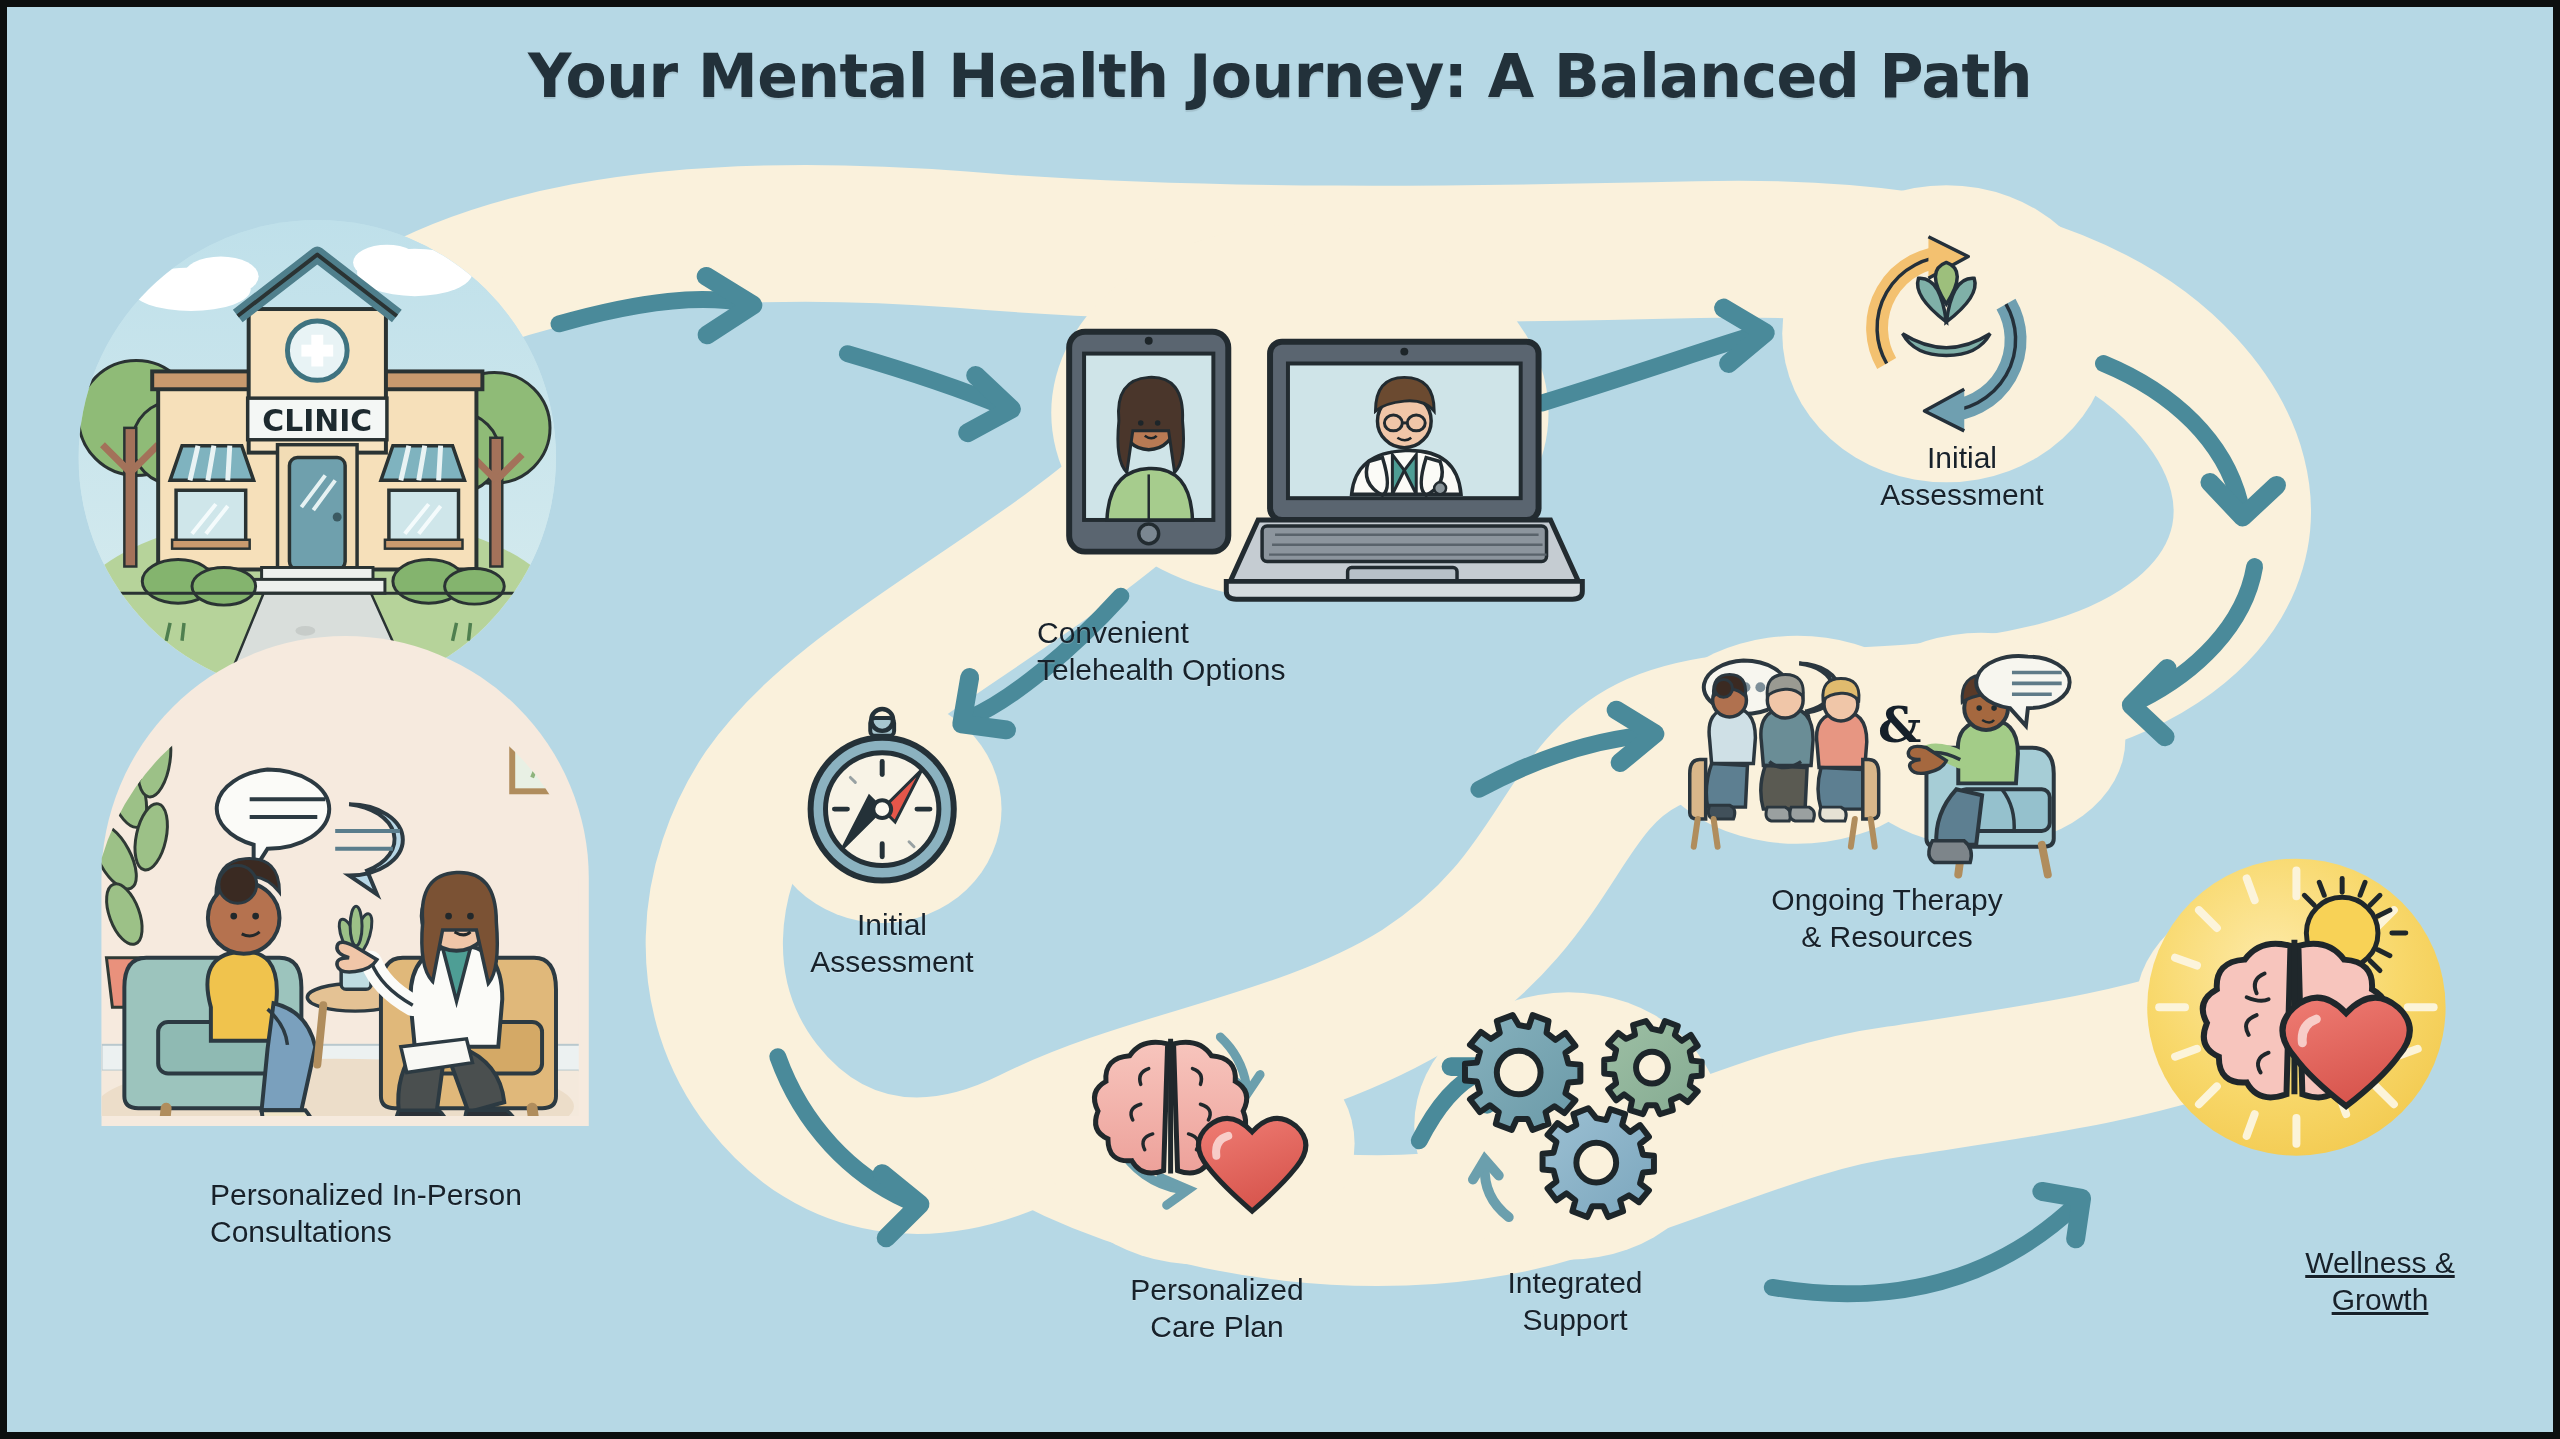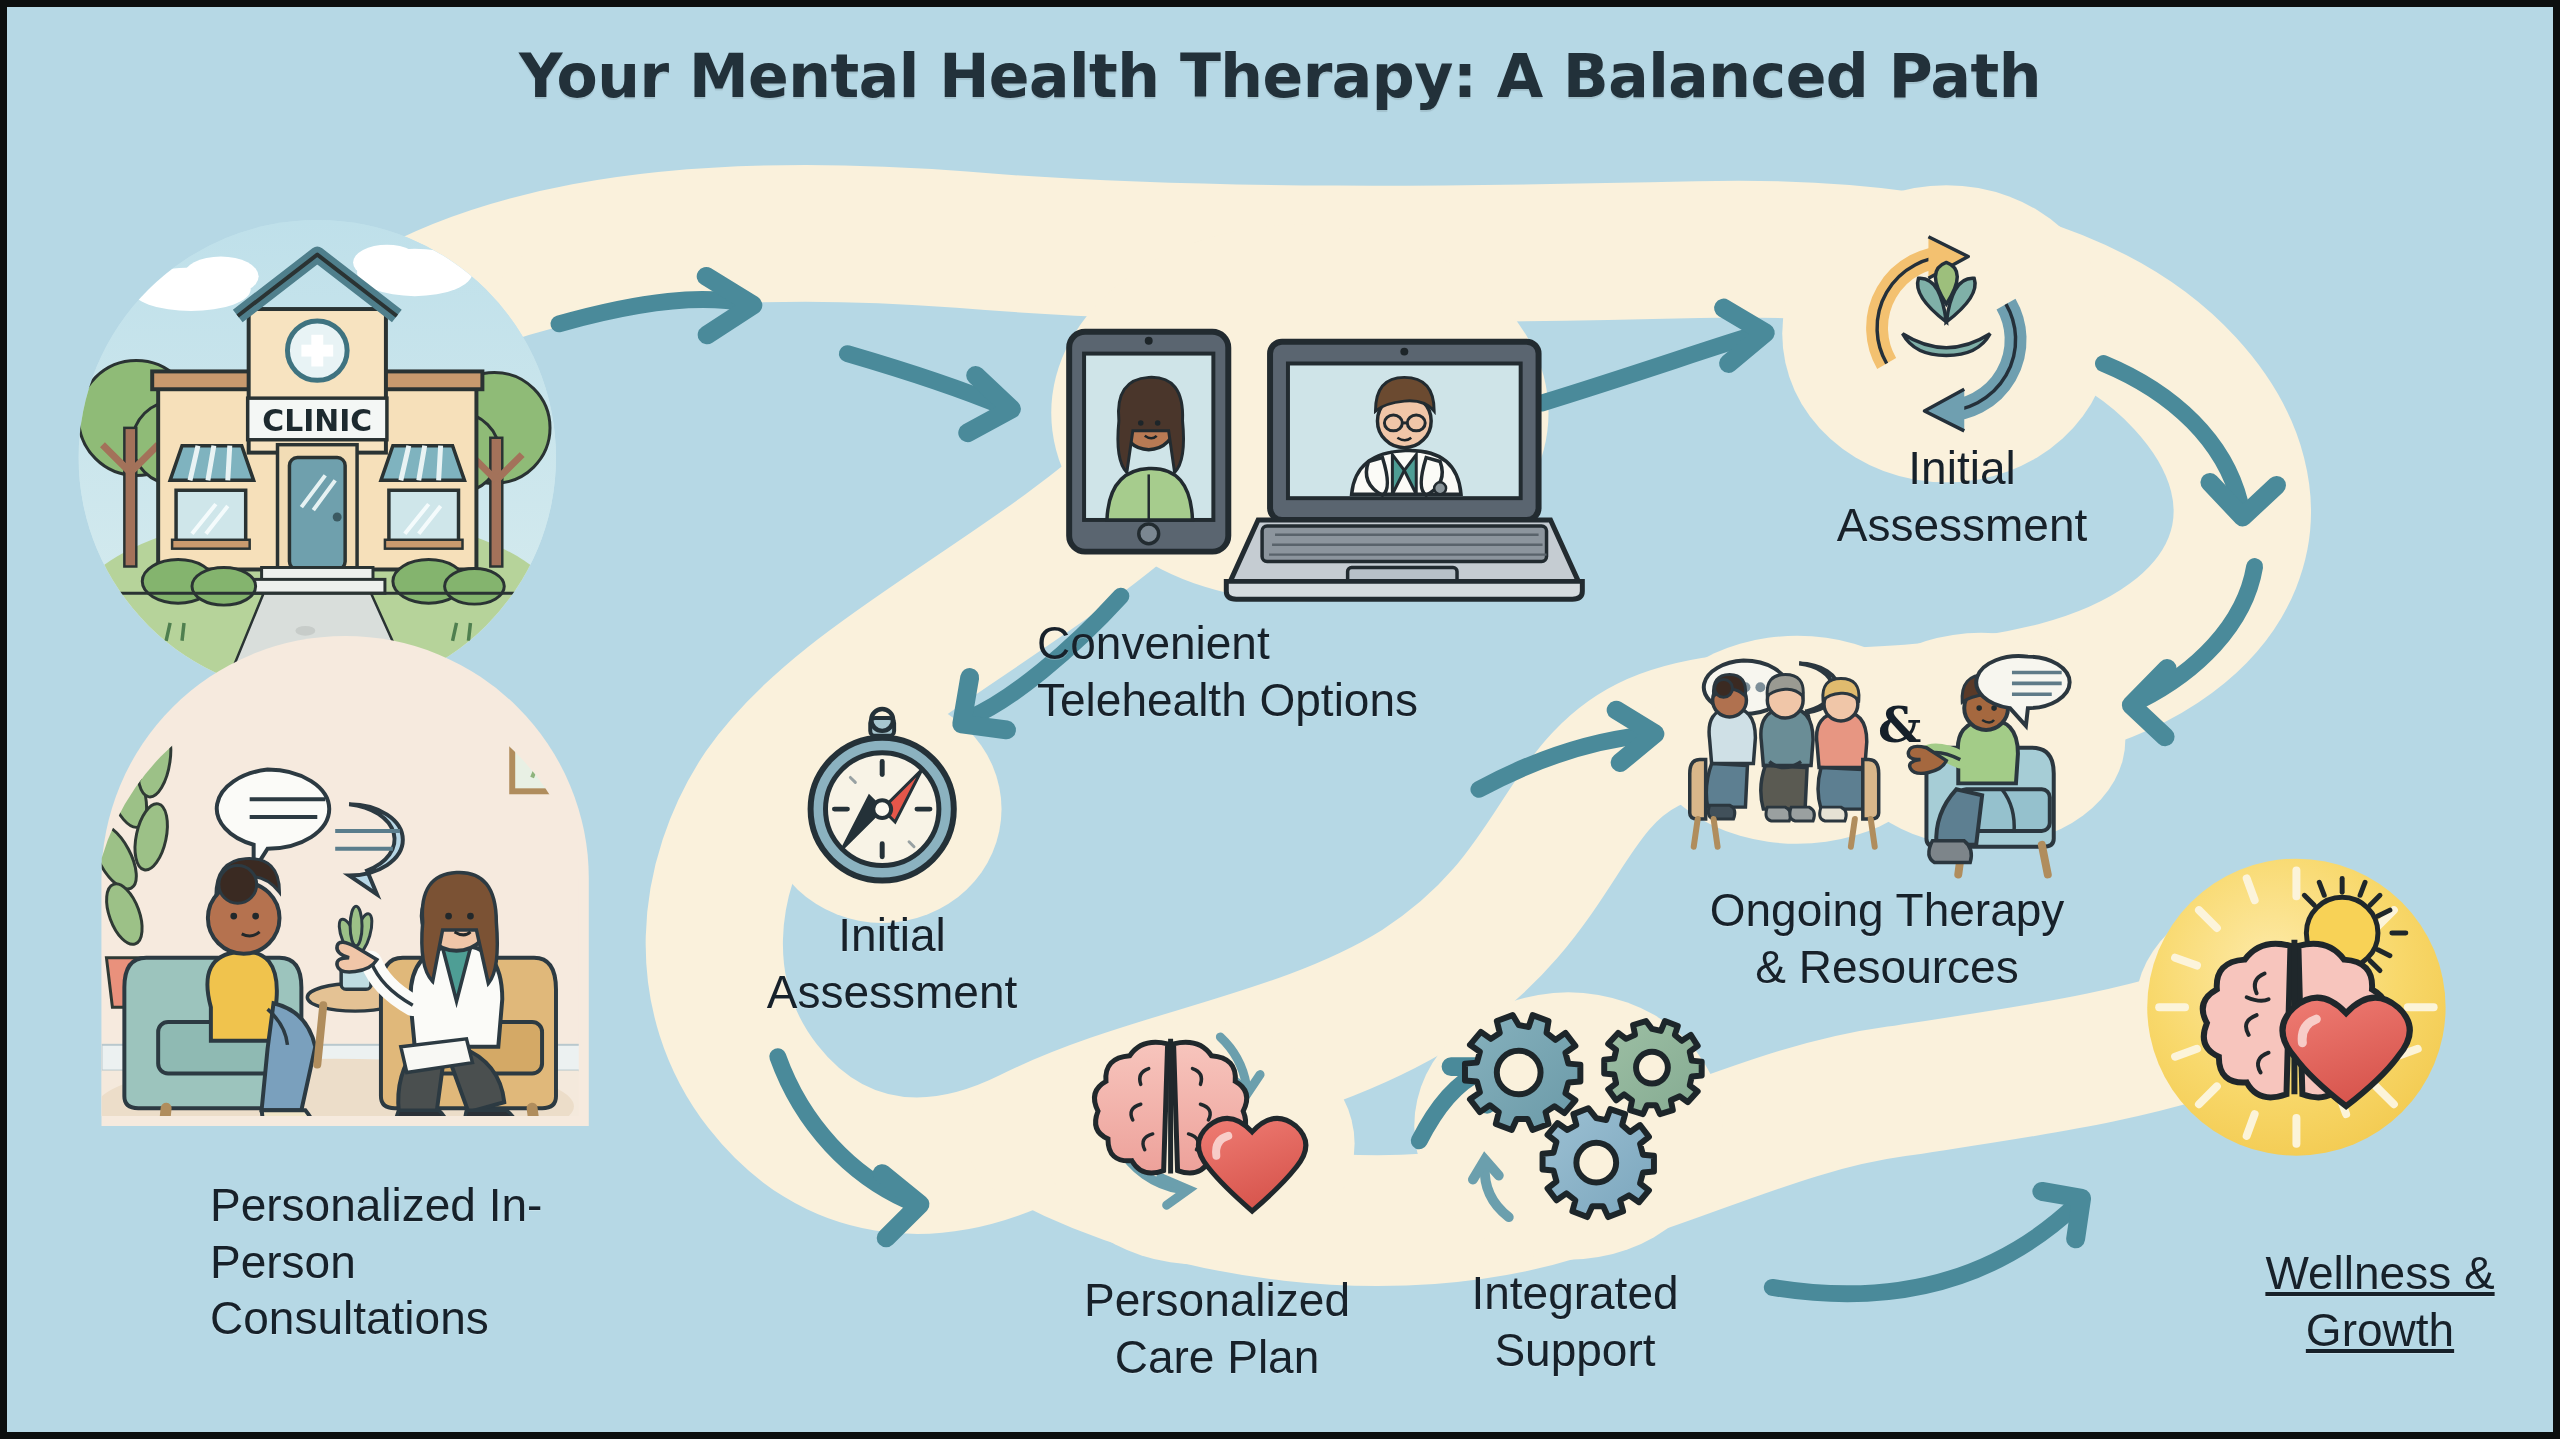--- a/index.html
+++ b/index.html
@@ -29,21 +29,21 @@
     font-size: 60px;
     letter-spacing: -0.5px;
     color: #22313a;
     text-shadow: 0 2px 1px rgba(0,0,0,0.10);
   }
 
   
   .caption {
     position: absolute;
     color: #17212a;
-    font-size: 46px;
+    font-size: 30px;
     line-height: 1.23;
     font-weight: 400;
     text-shadow: 0 1px 0 rgba(255,255,255,0.25);
     white-space: pre-line;
   }
 
   #cap-clinic      { left: 203px; top: 1170px; width: 420px; text-align:left; }
   #cap-telehealth  { left: 1310px; top: 608px; width: 560px; text-align:left; transform: translateX(-50%);}
   #cap-assess-top  { left: 1955px; top: 433px; width: 320px; text-align:center; transform: translateX(-50%);}
   #cap-assess-mid  { left: 885px;  top: 900px; width: 330px; text-align:center; transform: translateX(-50%);}
@@ -583,21 +583,21 @@
         <path d="M2262 1018 q-16 6 -8 20"></path>
         <path d="M2274 1056 q-16 6 -8 20"></path>
         <path d="M2252 1000 q14 6 22 2"></path>
       </g>
 
       <path d="M2352 1016 q-26 -28 -52 -6 q-24 22 0 50 q16 22 52 50 q36 -28 52 -50 q24 -28 0 -50 q-26 -22 -52 6 z" fill="url(#gHeart)" stroke="#1f272b" stroke-width="6"></path>
       <path d="M2322 1022 q-16 6 -14 24" fill="none" stroke="#fbe4e0" stroke-width="9" stroke-linecap="round" opacity="0.8"></path>
     </g>
   </svg>
 
-  <div id="page-title">Your Mental Health Therapy: A Balanced Path</div>
+  <div id="page-title">Your Mental Health Journey: A Balanced Path</div>
 
   <div class="caption" id="cap-clinic">Personalized In-Person
 Consultations</div>
 
   <div class="caption" id="cap-telehealth">Convenient
 Telehealth Options</div>
 
   <div class="caption" id="cap-assess-top">Initial
 Assessment</div>
 

